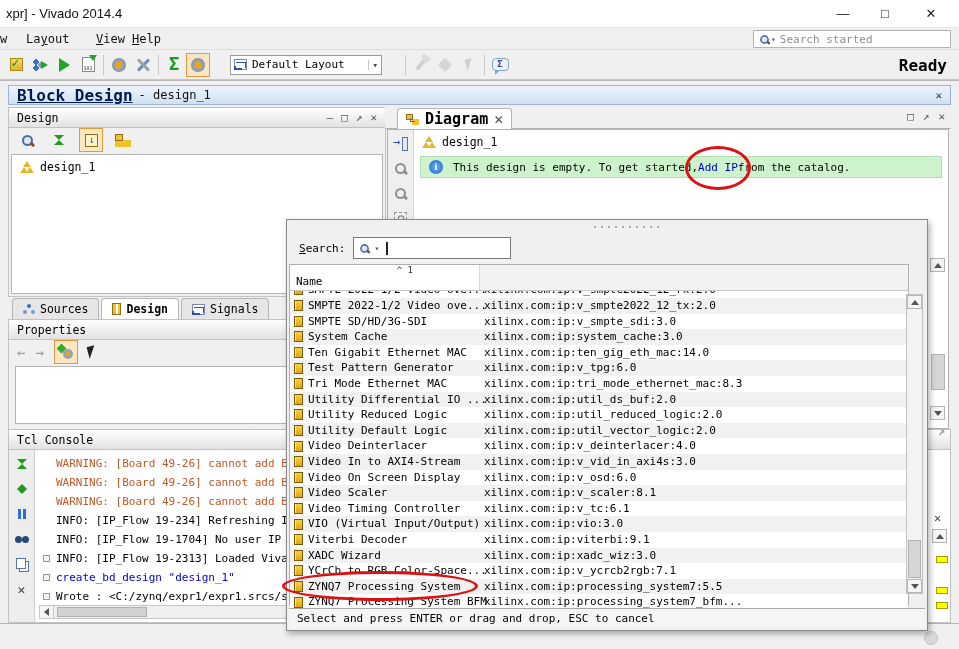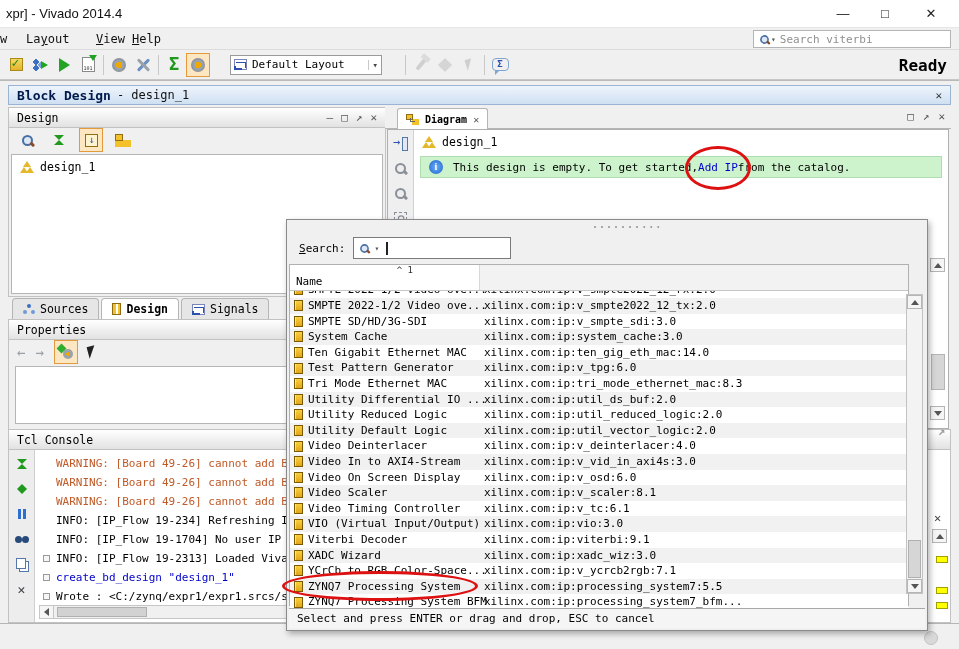--- a/index.html
+++ b/index.html
@@ -59,21 +59,21 @@
   .mag::after { content:""; position:absolute; left:9px; top:9px; width:5px; height:2.5px; background:#8a4a28; transform:rotate(45deg); border-radius:1px; }
   .mag.small { transform:scale(.8); }
   .mag.gray::before { border-color:#8a9098; background:#eee; }
   .mag.gray::after { background:#8a9098; }
 
   
   .workspace { position:absolute; left:0; top:80px; width:959px; height:569px; background:#f0f0f0; border-top:1px solid #b9b9b9; }
 
   .bd-bar { position:absolute; left:8px; top:4px; width:943px; height:20px;
     background:linear-gradient(#eef4fc,#cfe0f2); border:1px solid #9ab4d4; display:flex; align-items:center; padding:0 8px; }
-  .bd-title { font-weight:bold; color:#001a4d; font-size:13px; }
+  .bd-title { font-weight:bold; color:#001a4d; font-size:16px;text-decoration:underline; }
   .bd-sub { margin-left:6px; font-size:12px; color:#111; }
   .bd-close { margin-left:auto; color:#333; font-size:11px; }
 
   .panel-hdr { background:linear-gradient(#ffffff,#e2e2e2); border-bottom:1px solid #c2c2c2; height:20px; display:flex; align-items:center; padding:0 8px; font-size:11.5px; }
   .phbtns { margin-left:auto; display:flex; gap:8px; color:#555; font-size:11px; }
 
   
   .design-panel { position:absolute; left:8px; top:26px; width:378px; height:190px; background:#f0f0f0; border:1px solid #c2c2c2; }
   .dp-toolbar { height:24px; display:flex; align-items:center; gap:8px; padding-left:6px; background:#f0f0f0; }
   .dp-tree { position:absolute; left:2px; right:2px; top:46px; bottom:2px; background:#fff; border:1px solid #b5b5b5; }
@@ -134,21 +134,21 @@
   .tcl-hscroll { position:absolute; left:30px; bottom:3px; width:250px; height:14px; background:#f0f0f0; border:1px solid #c6c6c6; display:flex; align-items:center; }
   .hthumb { width:90px; height:10px; background:#d2d2d2; border:1px solid #b0b0b0; margin-left:3px; }
   .arrbtn { width:14px; height:12px; display:flex; align-items:center; justify-content:center; background:#f5f5f5; border-right:1px solid #c6c6c6; }
   .arr-l { width:0;height:0;border-top:4px solid transparent;border-bottom:4px solid transparent;border-right:5px solid #555; }
   .arr-u { width:0;height:0;border-left:4px solid transparent;border-right:4px solid transparent;border-bottom:5px solid #555; }
   .arr-d { width:0;height:0;border-left:4px solid transparent;border-right:4px solid transparent;border-top:5px solid #555; }
 
   
   .diagram { position:absolute; left:385px; top:26px; width:566px; height:322px; }
   .diag-tabbar { position:absolute; left:0; top:0; right:0; height:22px; background:#f0f0f0; border-bottom:1px solid #b5b5b5; }
-  .diag-tab { position:absolute; left:12px; top:1px; height:21px; background:#fff; border:1px solid #b5b5b5; border-bottom:none; border-radius:3px 3px 0 0; display:flex; align-items:center; gap:6px; padding:0 8px; font-weight:bold; font-size:10px; }
+  .diag-tab { position:absolute; left:12px; top:1px; height:21px; background:#fff; border:1px solid #b5b5b5; border-bottom:none; border-radius:3px 3px 0 0; display:flex; align-items:center; gap:6px; padding:0 8px; font-weight:bold; font-size:15px; }
   .ico-diagram { width:13px; height:11px; position:relative; }
   .ico-diagram::before { content:""; position:absolute; left:0; top:0; width:5px; height:4px; background:#f2c12c; border:1px solid #8f6d10; box-shadow:6px 5px 0 #f2c12c; }
   .ico-diagram::after { content:""; position:absolute; left:4px; top:4px; width:4px; height:3px; border-left:1px solid #666; border-bottom:1px solid #666; }
   .diag-controls { position:absolute; right:6px; top:3px; display:flex; gap:9px; color:#555; font-size:11px; }
   .diag-body { position:absolute; left:2px; top:22px; right:2px; bottom:0; background:#fff; border:1px solid #b0b0b0; }
   .diag-tools { position:absolute; left:0; top:0; width:26px; bottom:0; background:#efefef; border-right:1px solid #d2d2d2; display:flex; flex-direction:column; align-items:center; gap:9px; padding-top:5px; }
   .i-dock { position:relative; width:15px; height:12px; }
   .i-dock::before { content:"→"; position:absolute; left:0; top:-2px; color:#2d4fae; font-size:12px; }
   .i-dock::after { content:""; position:absolute; right:0; top:0; width:4px; height:12px; border:1px solid #5577aa; background:#dfe8f4; }
   .zoomfit { width:13px; height:13px; border:1px dashed #8a9098; display:flex; align-items:center; justify-content:center; }
@@ -220,21 +220,21 @@
   </div>
 
   <div class="menubar">
     <span class="menu-item" style="left:-4px;">w</span>
     <span class="menu-item" style="left:22px;"><span>La</span><u>y</u><span>out</span></span>
     <span class="menu-item" style="left:92px;"><span></span><u>V</u><span>iew</span></span>
     <span class="menu-item" style="left:128px;"><span></span><u>H</u><span>elp</span></span>
     <div class="cmd-search">
       <span class="mag small"></span>
       <span class="ddsmall">▾</span>
-      <span class="ph">Search viterbi</span>
+      <span class="ph">Search started</span>
     </div>
   </div>
 
   <div class="toolbar">
     <span class="tbtn">
         <span class="i-validate"></span>
       </span>
     <span class="tbtn">
         <span class="i-run"></span>
       </span>

